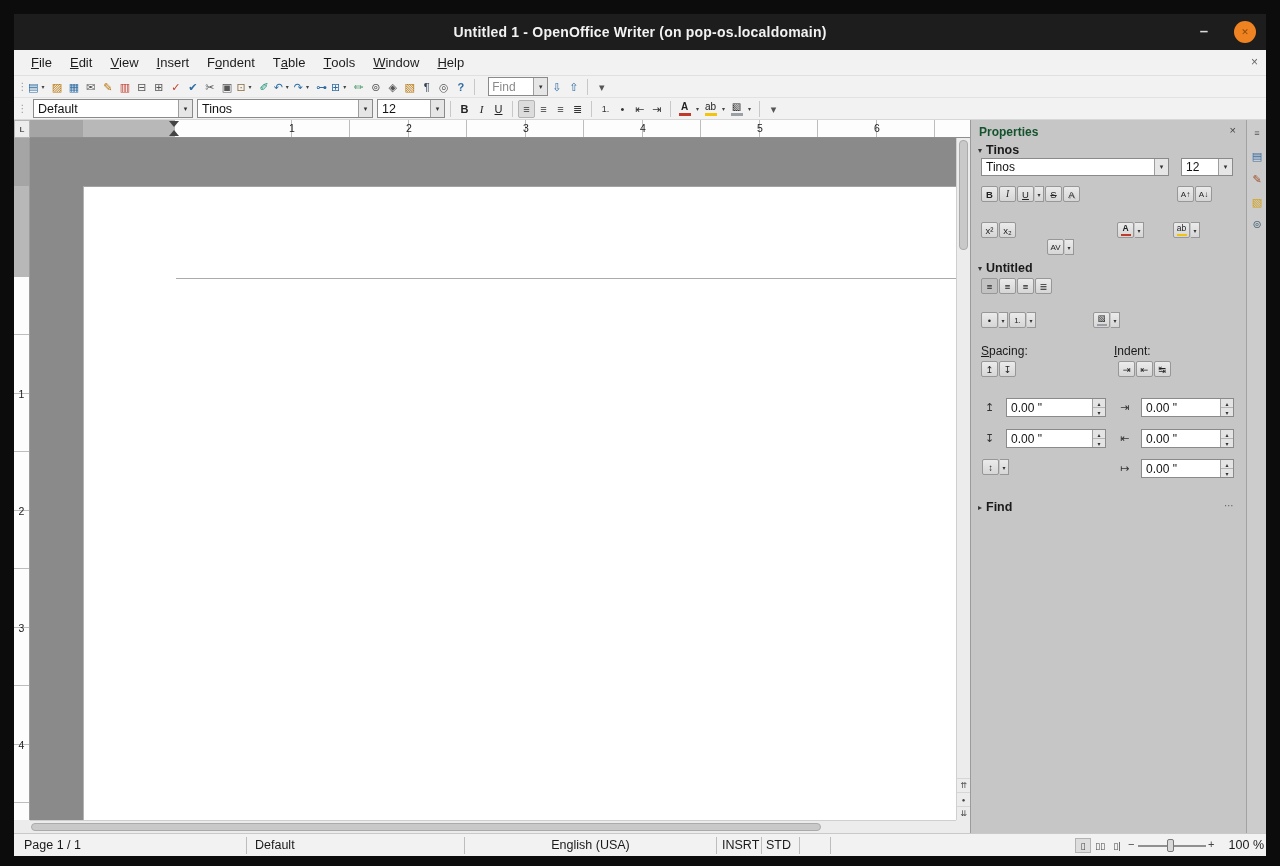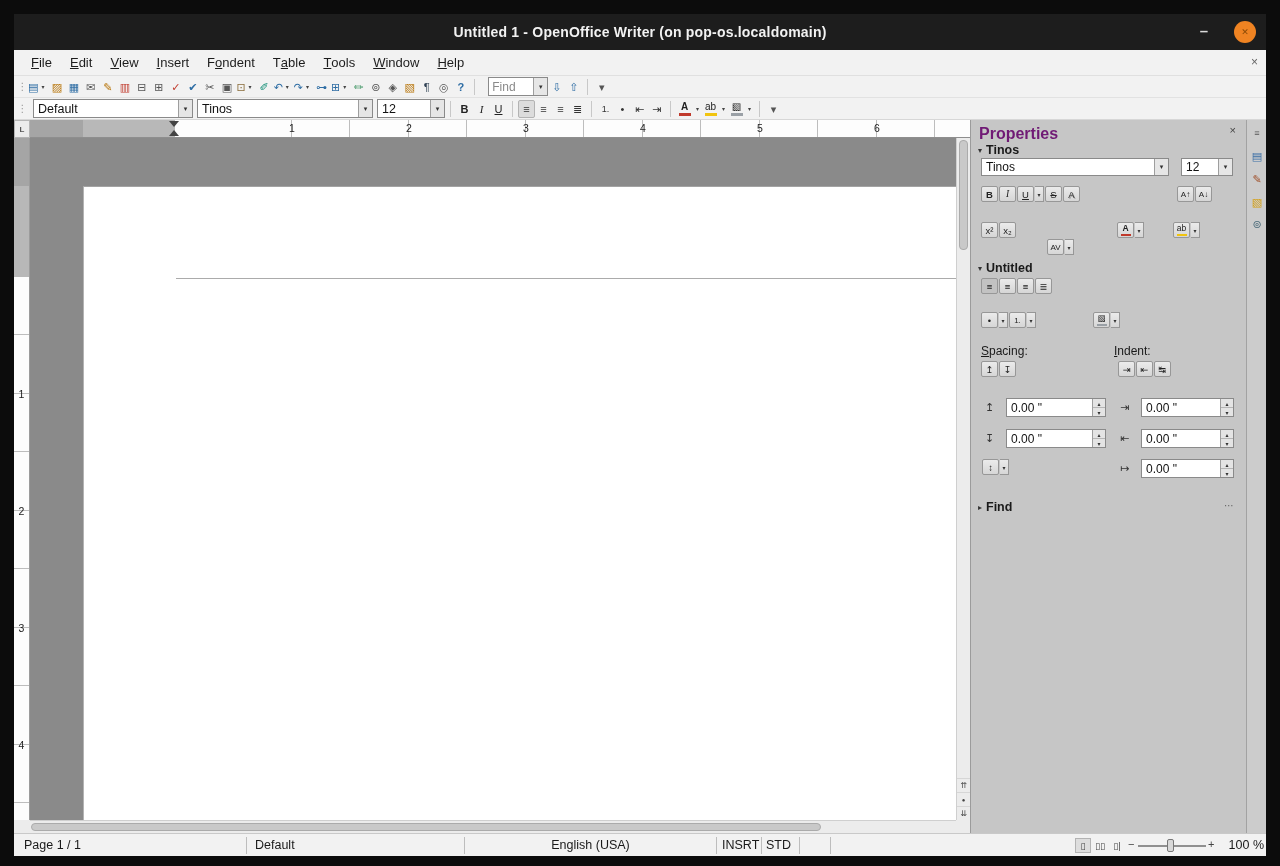--- a/index.html
+++ b/index.html
@@ -74,21 +74,21 @@
   .vscroll { position:absolute; left:942px; top:124px; width:14px; height:682px; background:#ececec; border-left:1px solid #cfcfcf; }
   .vthumb { position:absolute; left:2px; top:2px; width:9px; height:110px; background:#c9c9c9; border:1px solid #ababab; border-radius:4px; }
   .navbtn { position:absolute; left:0; width:13px; height:14px; display:flex; align-items:center; justify-content:center; font-size:8px; color:#444; background:#ececec; border-top:1px solid #d6d6d6; }
   .hscroll { position:absolute; left:16px; top:806px; width:926px; height:13px; background:#ececec; border-top:1px solid #cfcfcf; }
   .hthumb { position:absolute; left:1px; top:2px; width:790px; height:8px; background:#c9c9c9; border:1px solid #ababab; border-radius:4px; }
   .hs-corner { position:absolute; left:0; top:806px; width:16px; height:13px; background:#ececec; }
   .vs-corner { position:absolute; left:942px; top:806px; width:14px; height:13px; background:#ececec; }
 
   
   .sidebar { position:absolute; left:956px; top:106px; width:276px; height:713px; background:#c6c6c6; border-left:1px solid #9b9b9b; }
-  .sb-title { position:absolute; left:8px; top:5px; font-size:16px; font-weight:bold; color:#701a75;text-align:right; }
+  .sb-title { position:absolute; left:8px; top:5px; font-size:12px; font-weight:bold; color:#14532d;text-align:right; }
   .sb-close { position:absolute; right:10px; top:4px; font-size:11px; color:#444; }
   .sec-hdr { position:absolute; left:7px; display:flex; align-items:center; gap:4px; }
   .sec-tri { font-size:8px; color:#333; }
   .sec-title { font-size:12.5px; font-weight:bold; color:#1a1a1a; }
   .sec-more { position:absolute; right:12px; font-size:10px; color:#666; }
   .sgrp { position:absolute; display:flex; gap:1px; }
   .sbtn { width:17px; height:16px; display:inline-flex; align-items:center; justify-content:center; background:linear-gradient(#ebebeb,#d6d6d6); border:1px solid #979797; border-radius:2px; font-size:9.5px; color:#222; }
   .sbtn.pressed { background:#c2c2c2; }
   .sdd { width:9px; height:16px; display:inline-flex; align-items:center; justify-content:center; background:linear-gradient(#ebebeb,#d6d6d6); border:1px solid #979797; border-left:0; font-size:6px; color:#333; }
   .scol { display:inline-flex; flex-direction:column; align-items:center; justify-content:center; }

